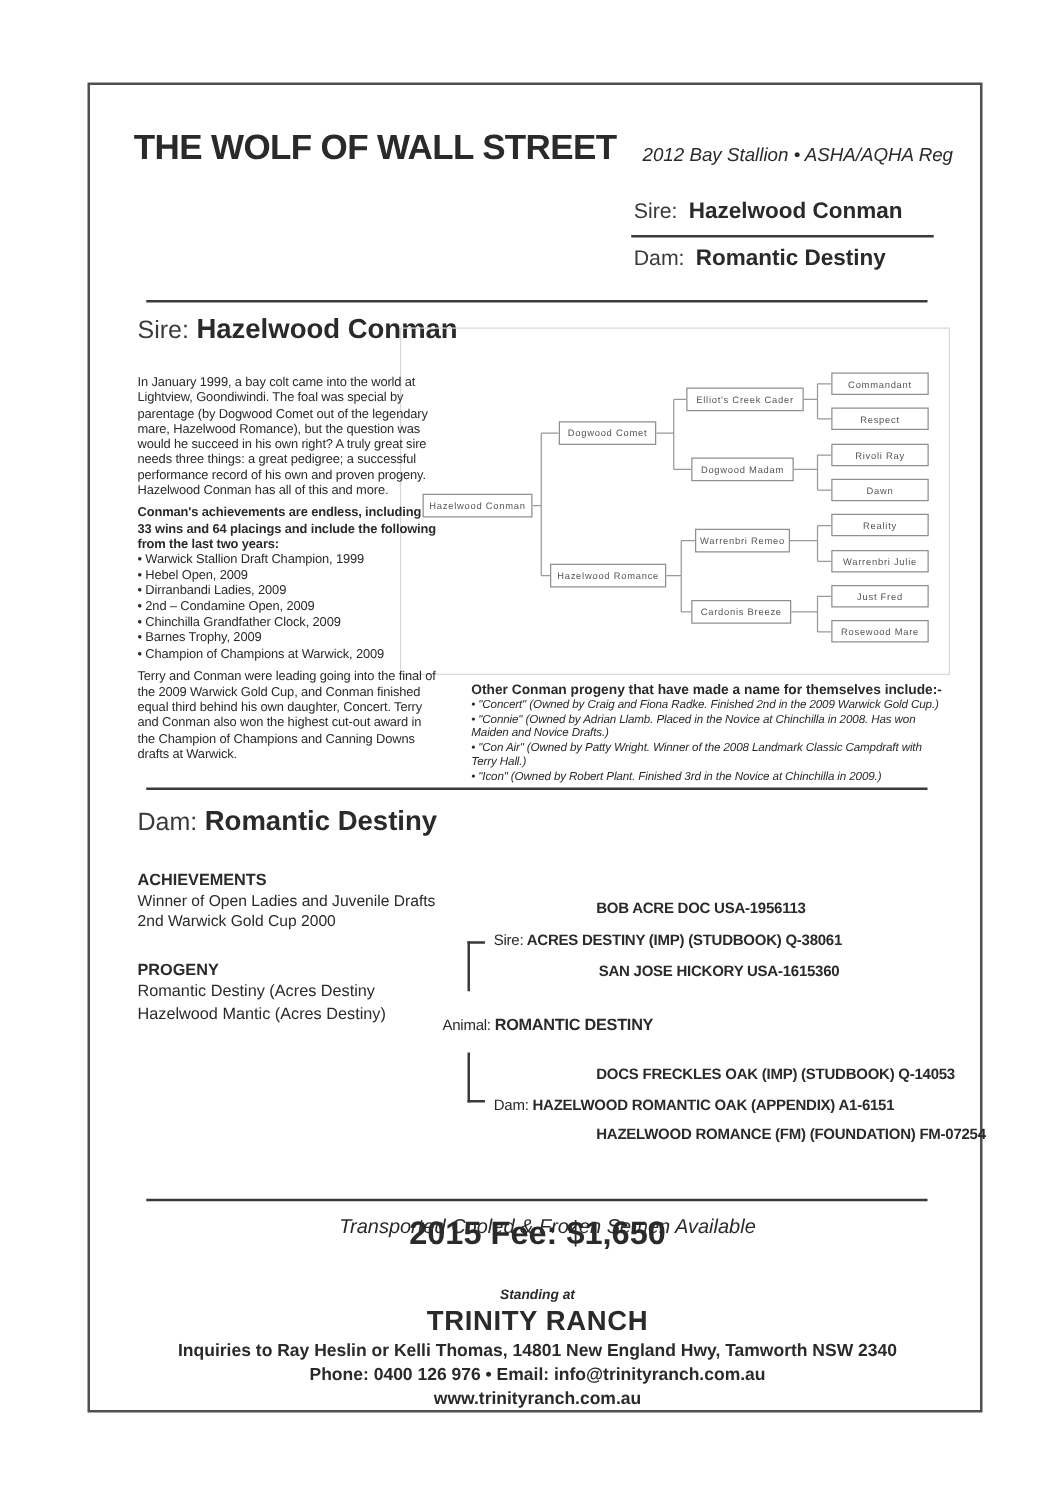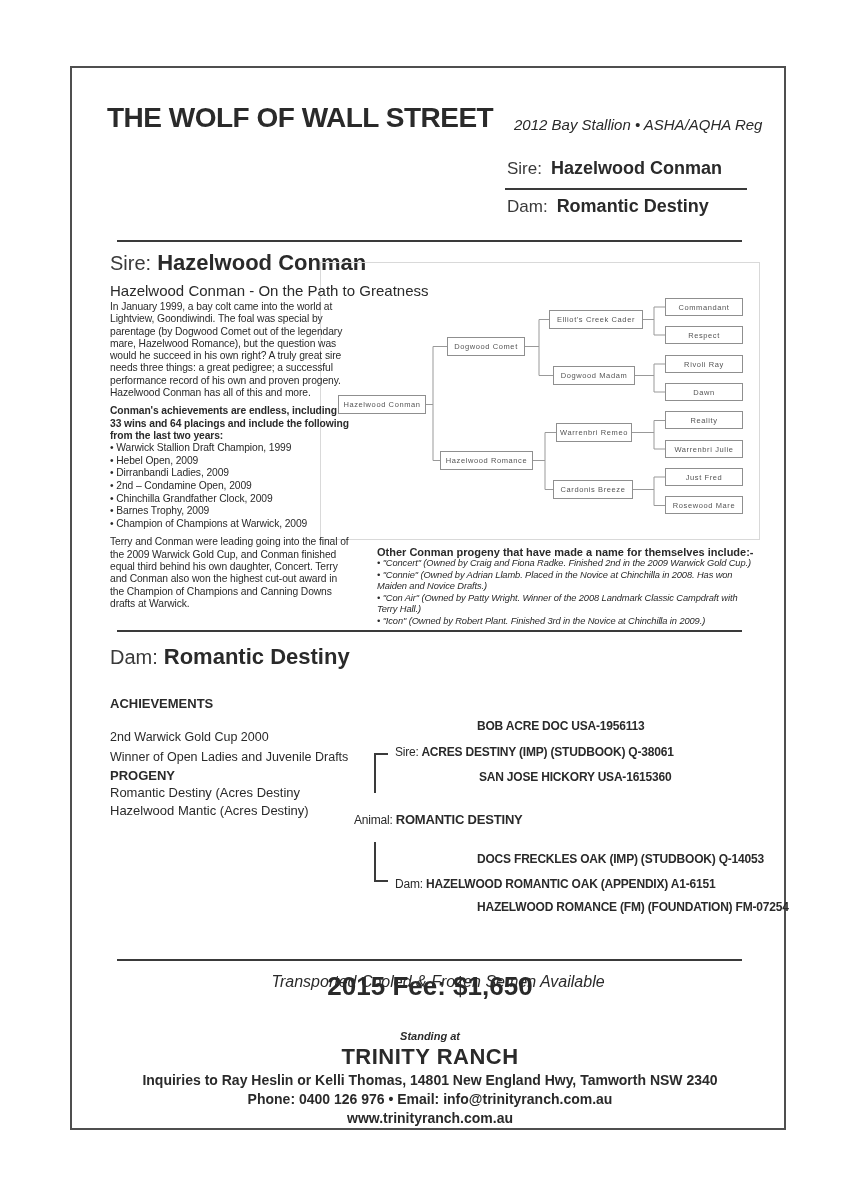--- a/index.html
+++ b/index.html
@@ -96,21 +96,20 @@
     <div class="tree-node" style="left:344px; top:35px;  width:78px; height:18px;">Commandant</div>
     <div class="tree-node" style="left:344px; top:63px;  width:78px; height:18px;">Respect</div>
     <div class="tree-node" style="left:344px; top:92px;  width:78px; height:18px;">Rivoli Ray</div>
     <div class="tree-node" style="left:344px; top:120px; width:78px; height:18px;">Dawn</div>
     <div class="tree-node" style="left:344px; top:148px; width:78px; height:18px;">Reality</div>
     <div class="tree-node" style="left:344px; top:177px; width:78px; height:18px;">Warrenbri Julie</div>
     <div class="tree-node" style="left:344px; top:205px; width:78px; height:18px;">Just Fred</div>
     <div class="tree-node" style="left:344px; top:233px; width:78px; height:18px;">Rosewood Mare</div>
   </div>
 
-  <div class="abs tagline" style="left:38px; top:214px;">Hazelwood Conman - On the Path to Greatness</div>
 
   <div class="abs col" style="left:38px; top:233px;">
     <p>In January 1999, a bay colt came into the world at Lightview, Goondiwindi.  The foal was special by parentage (by Dogwood Comet out of the legendary mare, Hazelwood Romance), but the question was would he succeed in his own right? A truly great sire needs three things:  a great pedigree; a successful performance record of his own and proven progeny. Hazelwood Conman has all of this and more.</p>
     <p class="lead">Conman's achievements are endless, including 33 wins and 64 placings and include the following from the last two years:</p>
     <ul>
       <li>• Warwick Stallion Draft Champion, 1999</li>
       <li>• Hebel Open, 2009</li>
       <li>• Dirranbandi Ladies, 2009</li>
       <li>• 2nd – Condamine Open, 2009</li>
       <li>• Chinchilla Grandfather Clock, 2009</li>
@@ -130,21 +129,21 @@
     </ul>
   </div>
 
   <div class="rule" style="left:45px; top:562px; width:625px;"></div>
 
   <div class="abs" style="left:38px; top:576px; white-space:nowrap;">
     <span class="sec-label">Dam:</span><span class="sec-value">Romantic Destiny</span>
   </div>
 
   <div class="abs small-h" style="left:38px; top:628px;">ACHIEVEMENTS</div>
-  <div class="abs dam-line" style="left:38px; top:645px;margin-top:36px;">Winner of Open Ladies and Juvenile Drafts</div>
+  <div class="abs dam-line" style="left:38px; top:645px;">Winner of Open Ladies and Juvenile Drafts</div>
   <div class="abs dam-line" style="left:38px; top:661px;">2nd Warwick Gold Cup 2000</div>
 
   <div class="abs small-h" style="left:38px; top:700px;">PROGENY</div>
   <div class="abs dam-line" style="left:38px; top:717px; font-size:13px;">Romantic Destiny (Acres Destiny</div>
   <div class="abs dam-line" style="left:38px; top:735px; font-size:13px;">Hazelwood Mantic (Acres Destiny)</div>
 
   <div class="abs ped-line" style="left:405px; top:651px;">BOB ACRE DOC USA-1956113</div>
   <div class="abs bracket-top" style="left:302px; top:685px; width:14px; height:40px;"></div>
   <div class="abs ped-line" style="left:323px; top:677px;">
     <span class="ped-label">Sire:</span>

